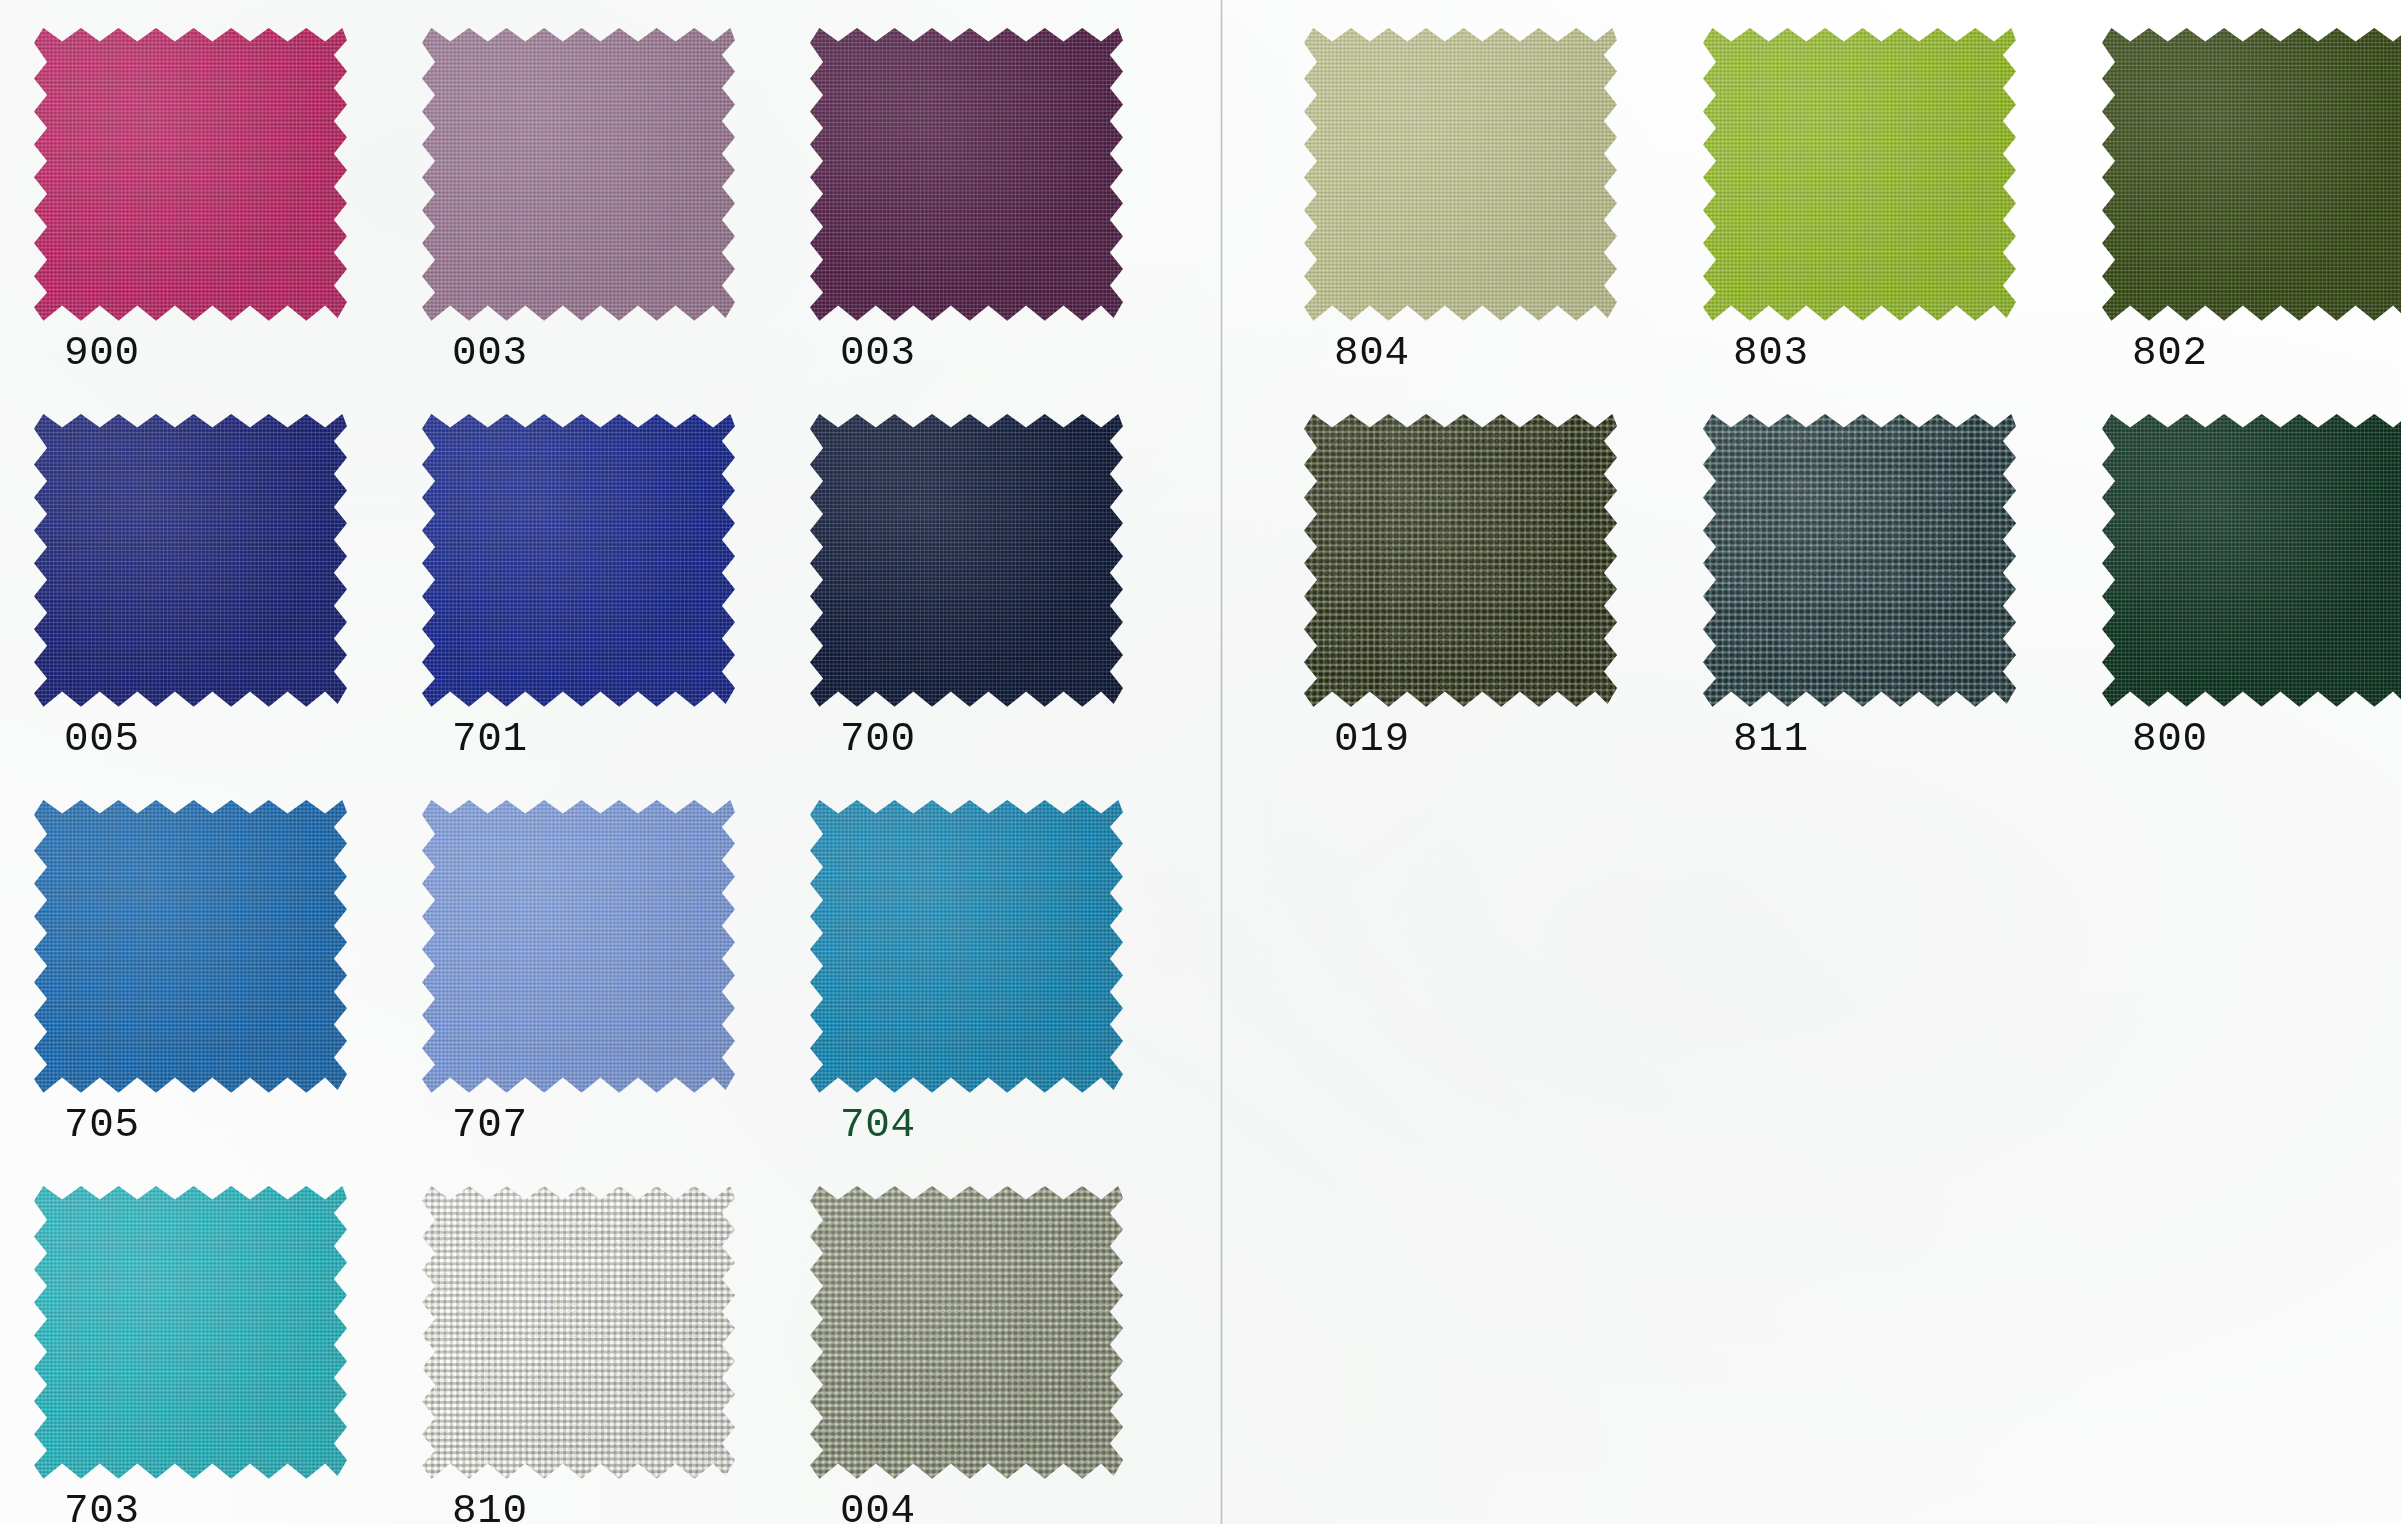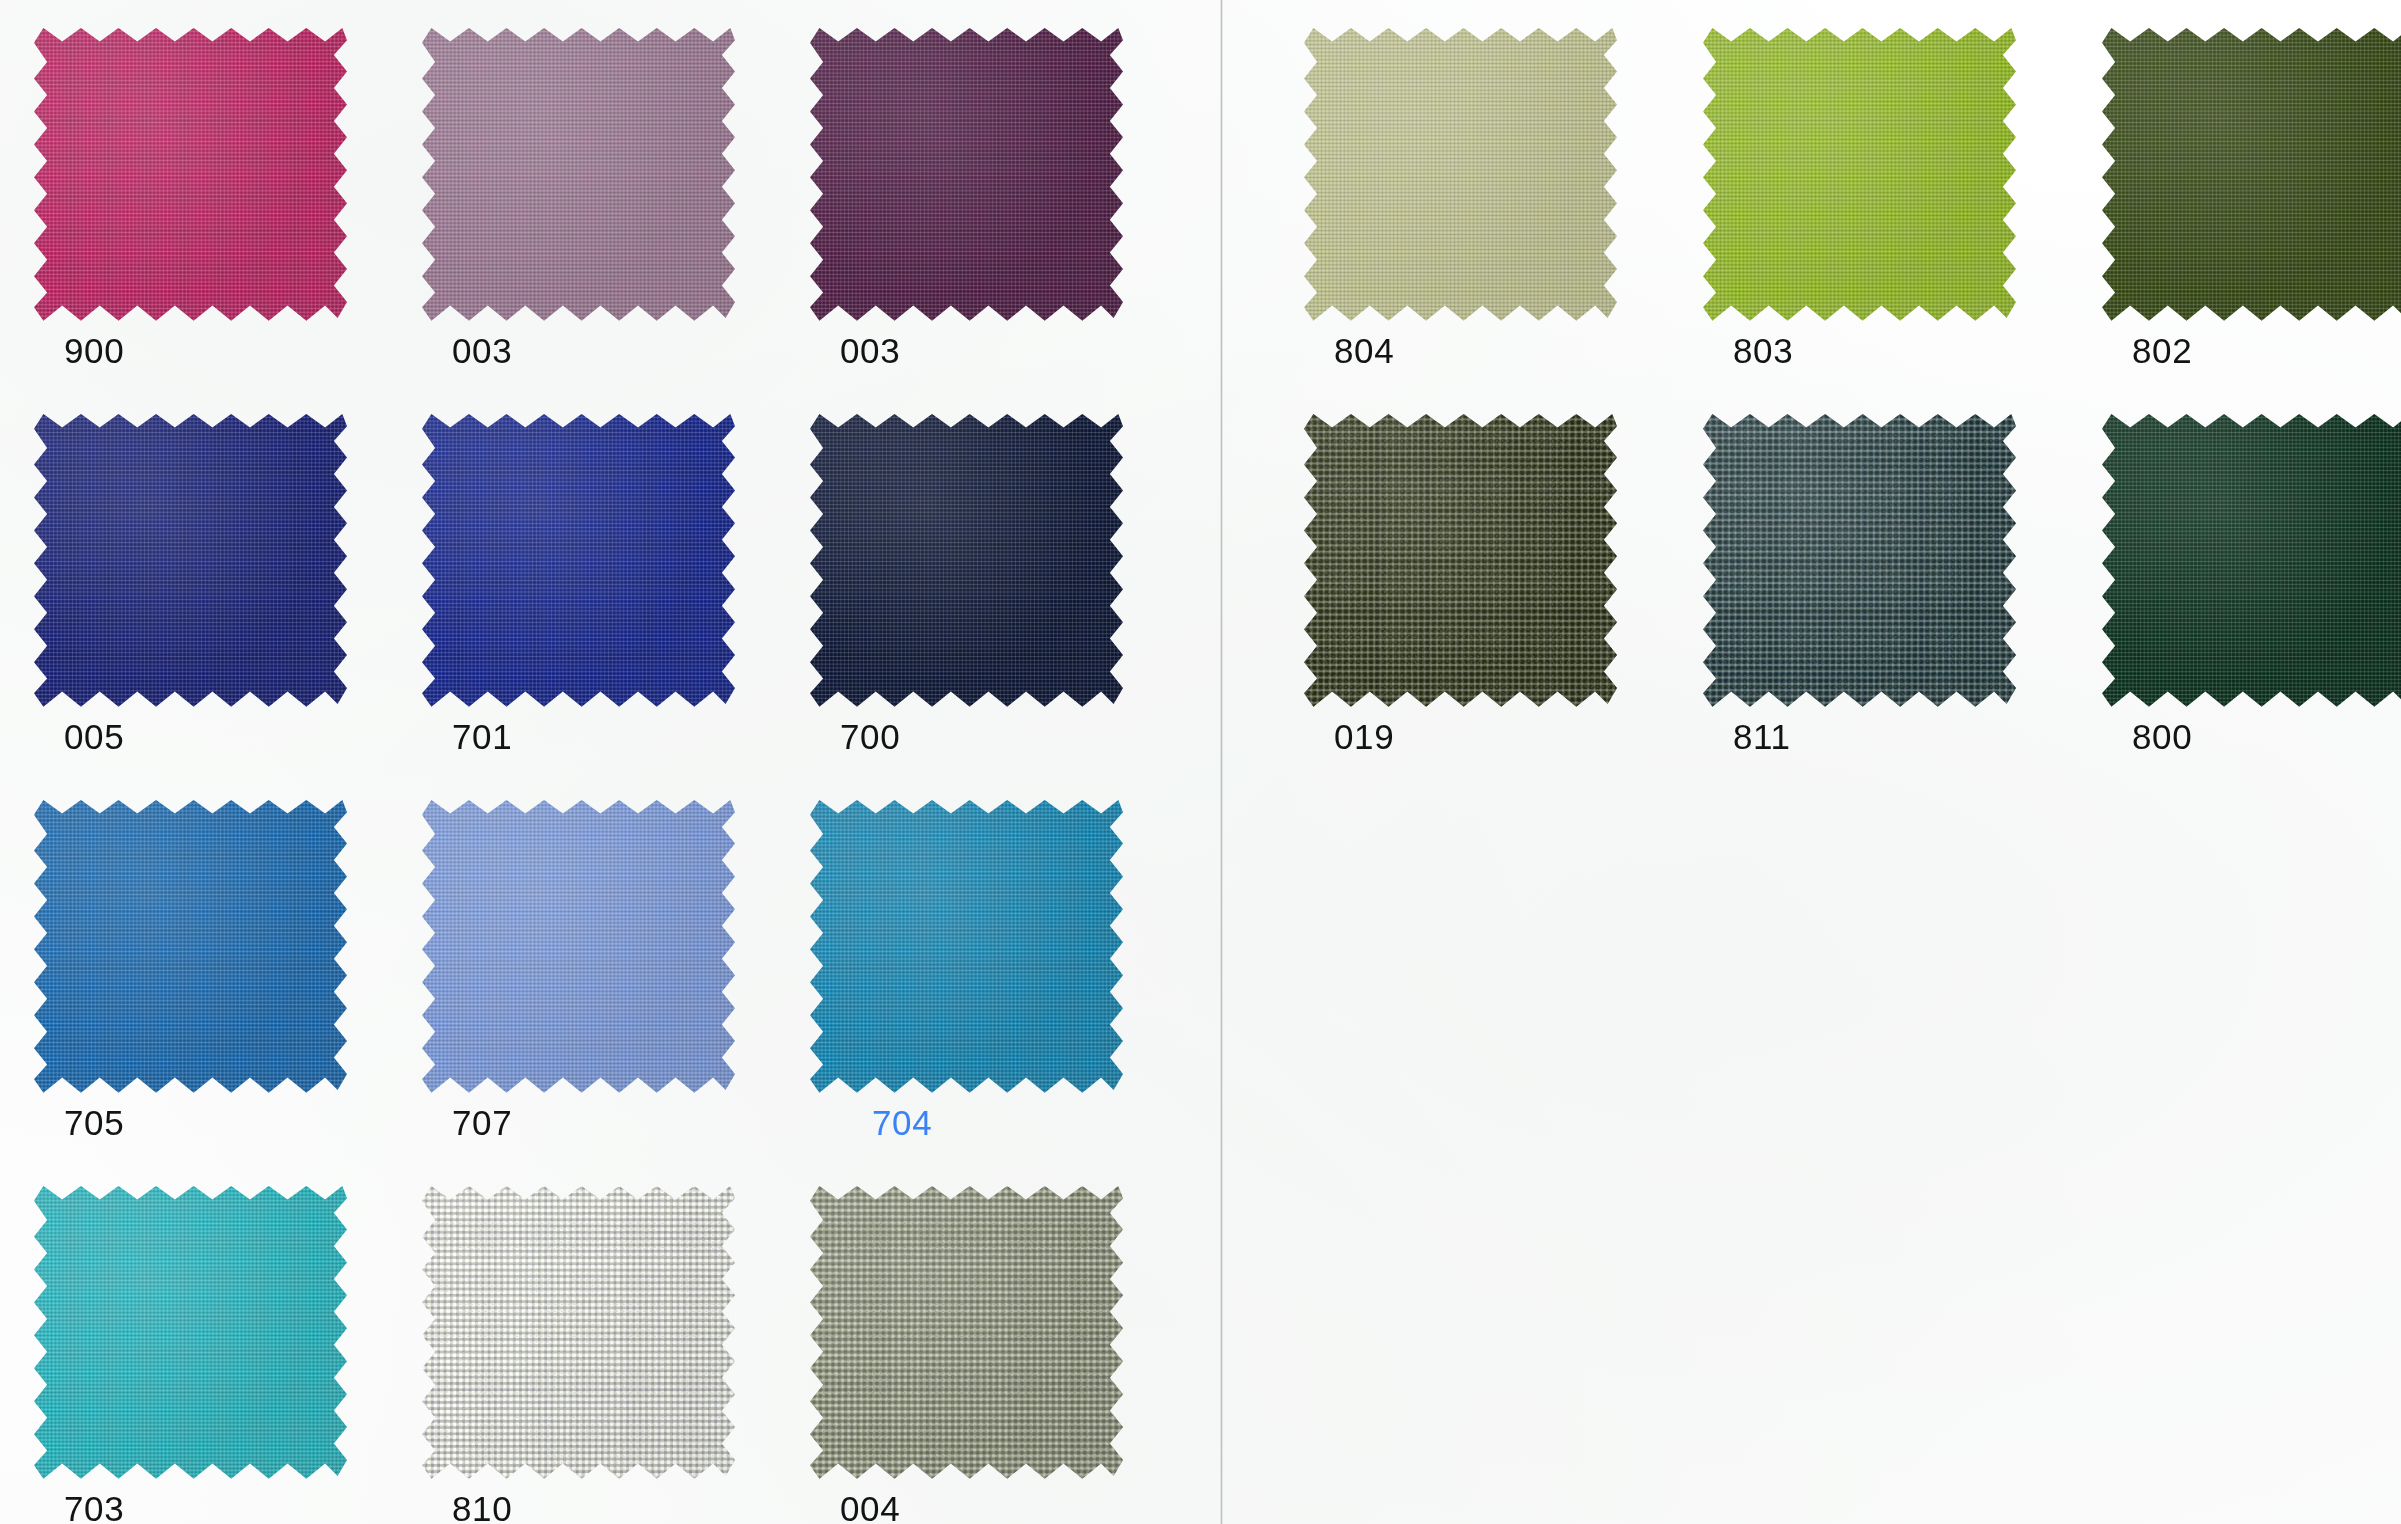--- a/index.html
+++ b/index.html
@@ -120,22 +120,22 @@
     position: absolute;
     inset: 0;
     background:
       radial-gradient(ellipse at 38% 32%, rgba(255,255,255,.10) 0%, rgba(0,0,0,0) 62%),
       linear-gradient(128deg, rgba(255,255,255,.07) 0%, rgba(0,0,0,0) 38%, rgba(0,0,0,.06) 100%);
   }
 
   
   .label {
     position: absolute;
-    font-family: Liberation Sans, sans-serif;
-    font-size: 35px;
+    font-family: Liberation Mono, monospace;
+    font-size: 41px;
     font-weight: 400;
     letter-spacing: 0.6px;
     color: #111315;
     white-space: nowrap;
     line-height: 1;
   }
 </style>
 </head>
 <body>
 
@@ -249,21 +249,21 @@
           <div class="label" style="left: 30px; top: 305px; color: rgb(17, 19, 21);">707</div>
         </div>
         <div class="cell" style="left: 810px; top: 800px; width: 313px; height: 363px;">
           <div class="swatch" title="azure-teal" style="height: 294px;">
             <div class="pinked">
               <div class="fabric-base" style="background: rgb(26, 135, 178);"></div>
               <div class="weave"></div>
               <div class="shade"></div>
             </div>
           </div>
-          <div class="label" style="left: 30px; top: 305px; color: #3b82f6; margin-left: 32px;">704</div>
+          <div class="label" style="left: 30px; top: 305px; color: #14532d;">704</div>
         </div>
         <div class="cell" style="left: 34px; top: 1186px; width: 313px; height: 363px;">
           <div class="swatch" title="turquoise" style="height: 294px;">
             <div class="pinked">
               <div class="fabric-base" style="background: rgb(44, 180, 189);"></div>
               <div class="weave"></div>
               <div class="shade"></div>
             </div>
           </div>
           <div class="label" style="left: 30px; top: 305px; color: rgb(17, 19, 21);">703</div>

